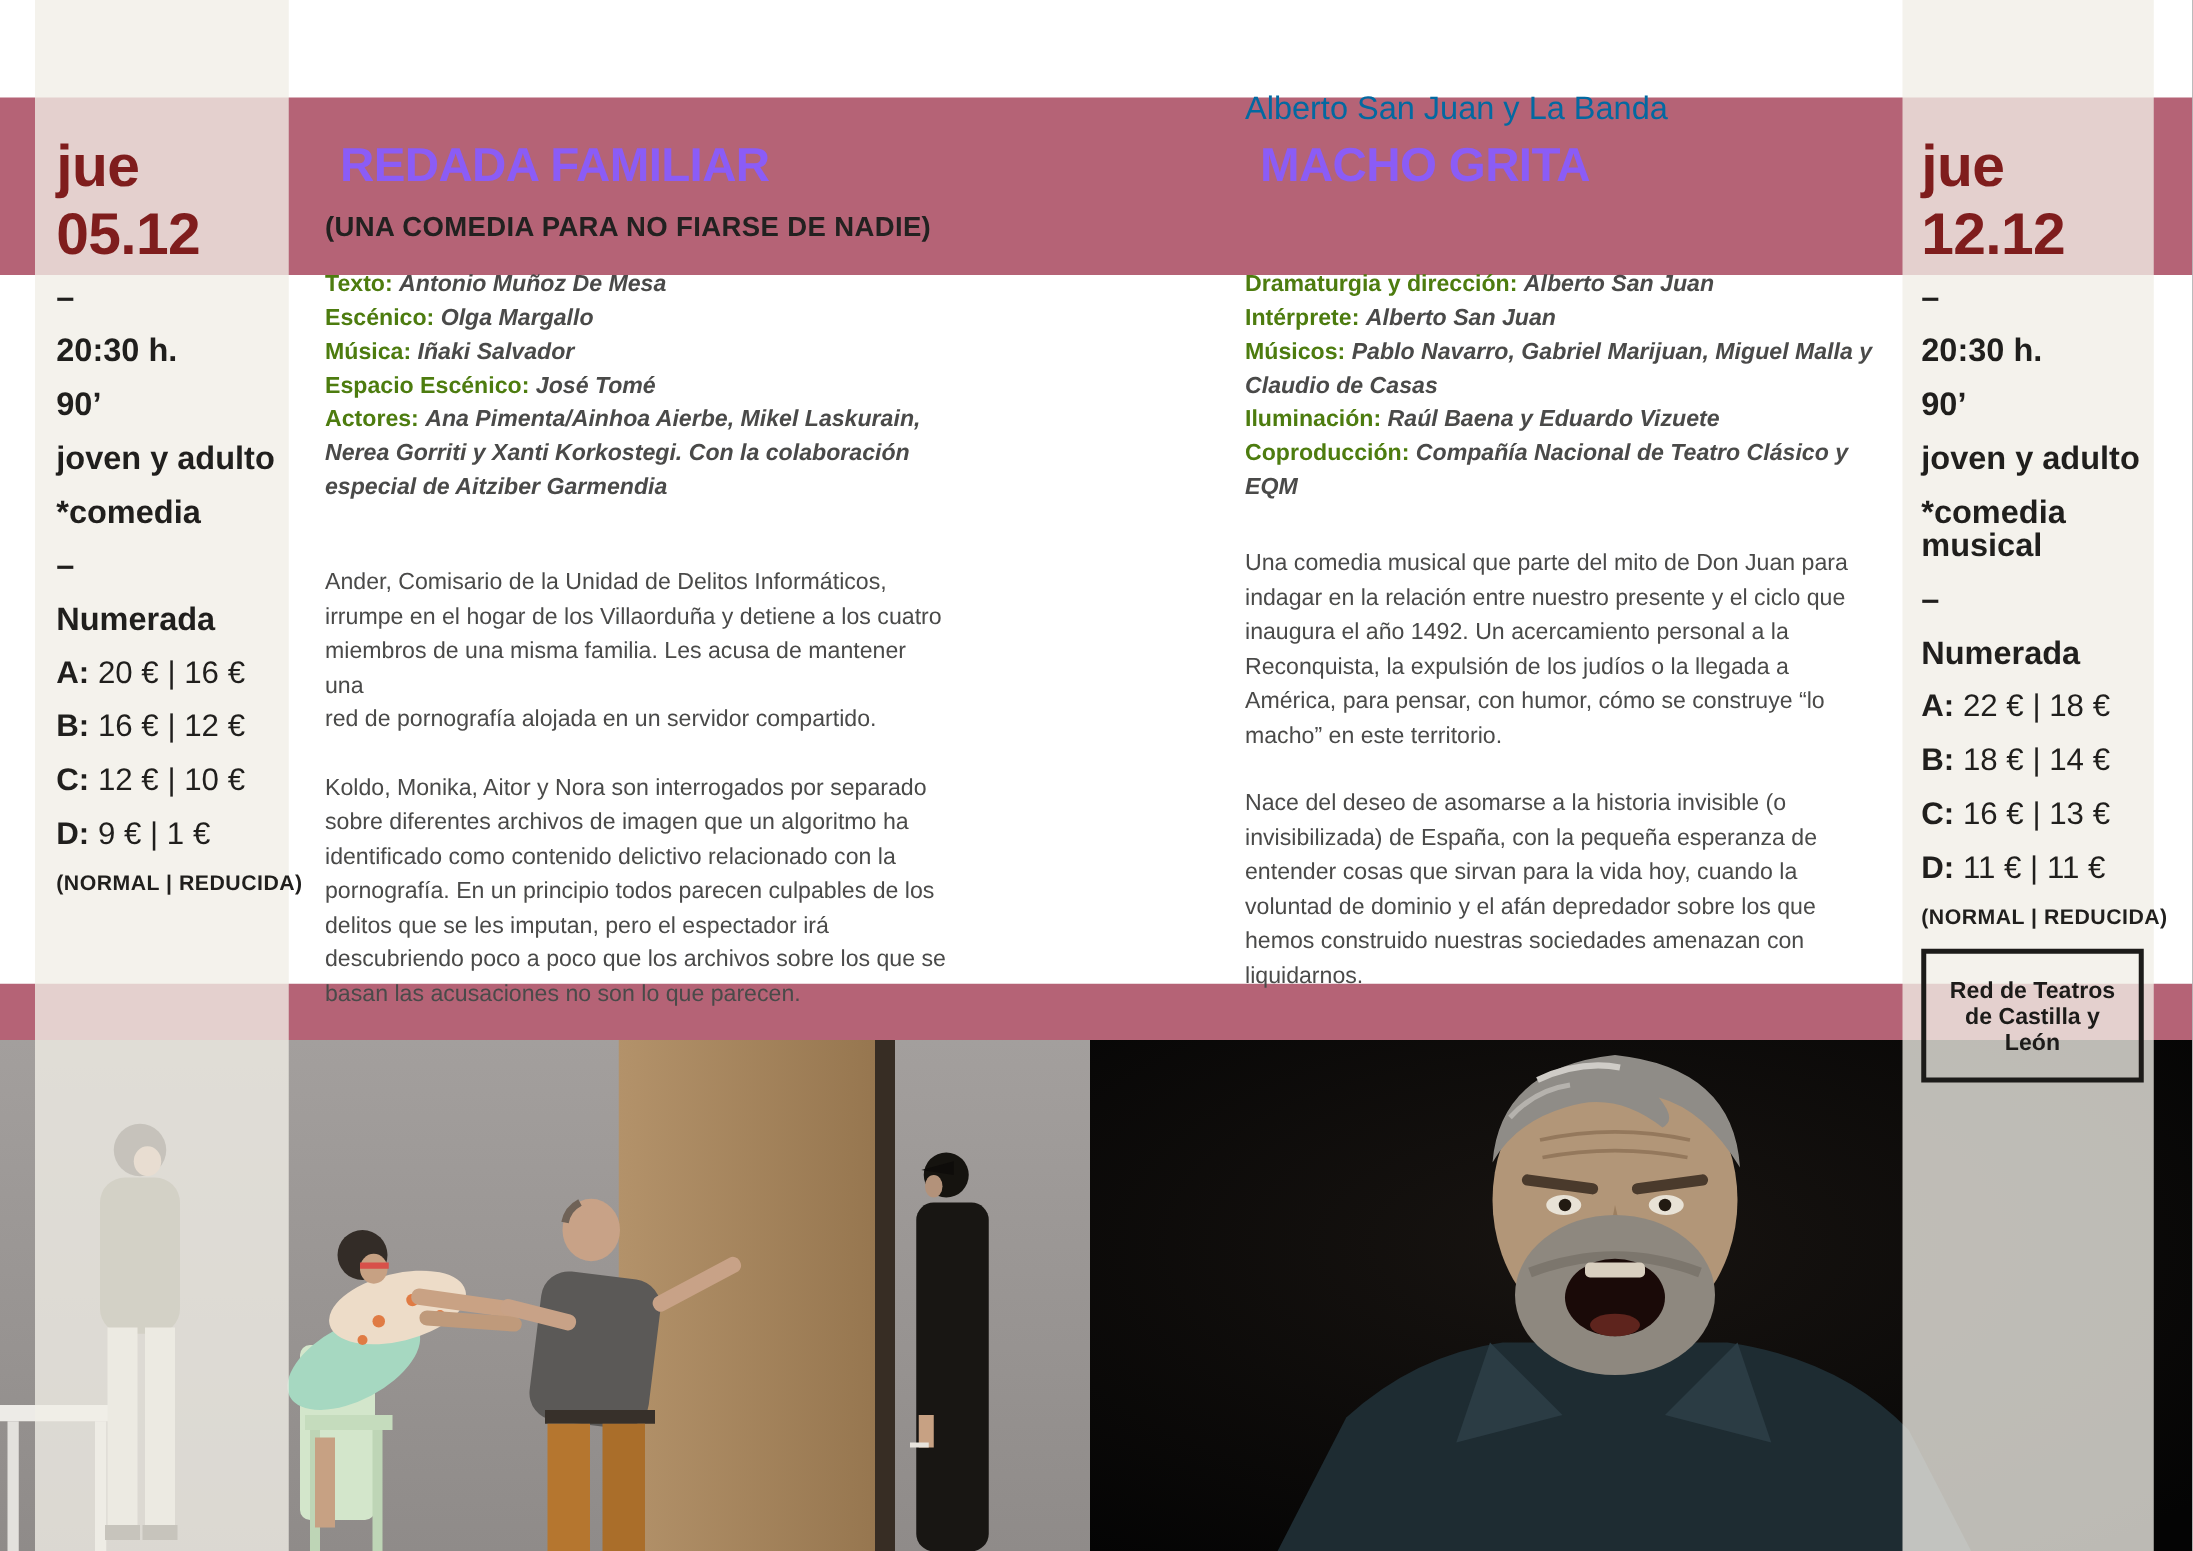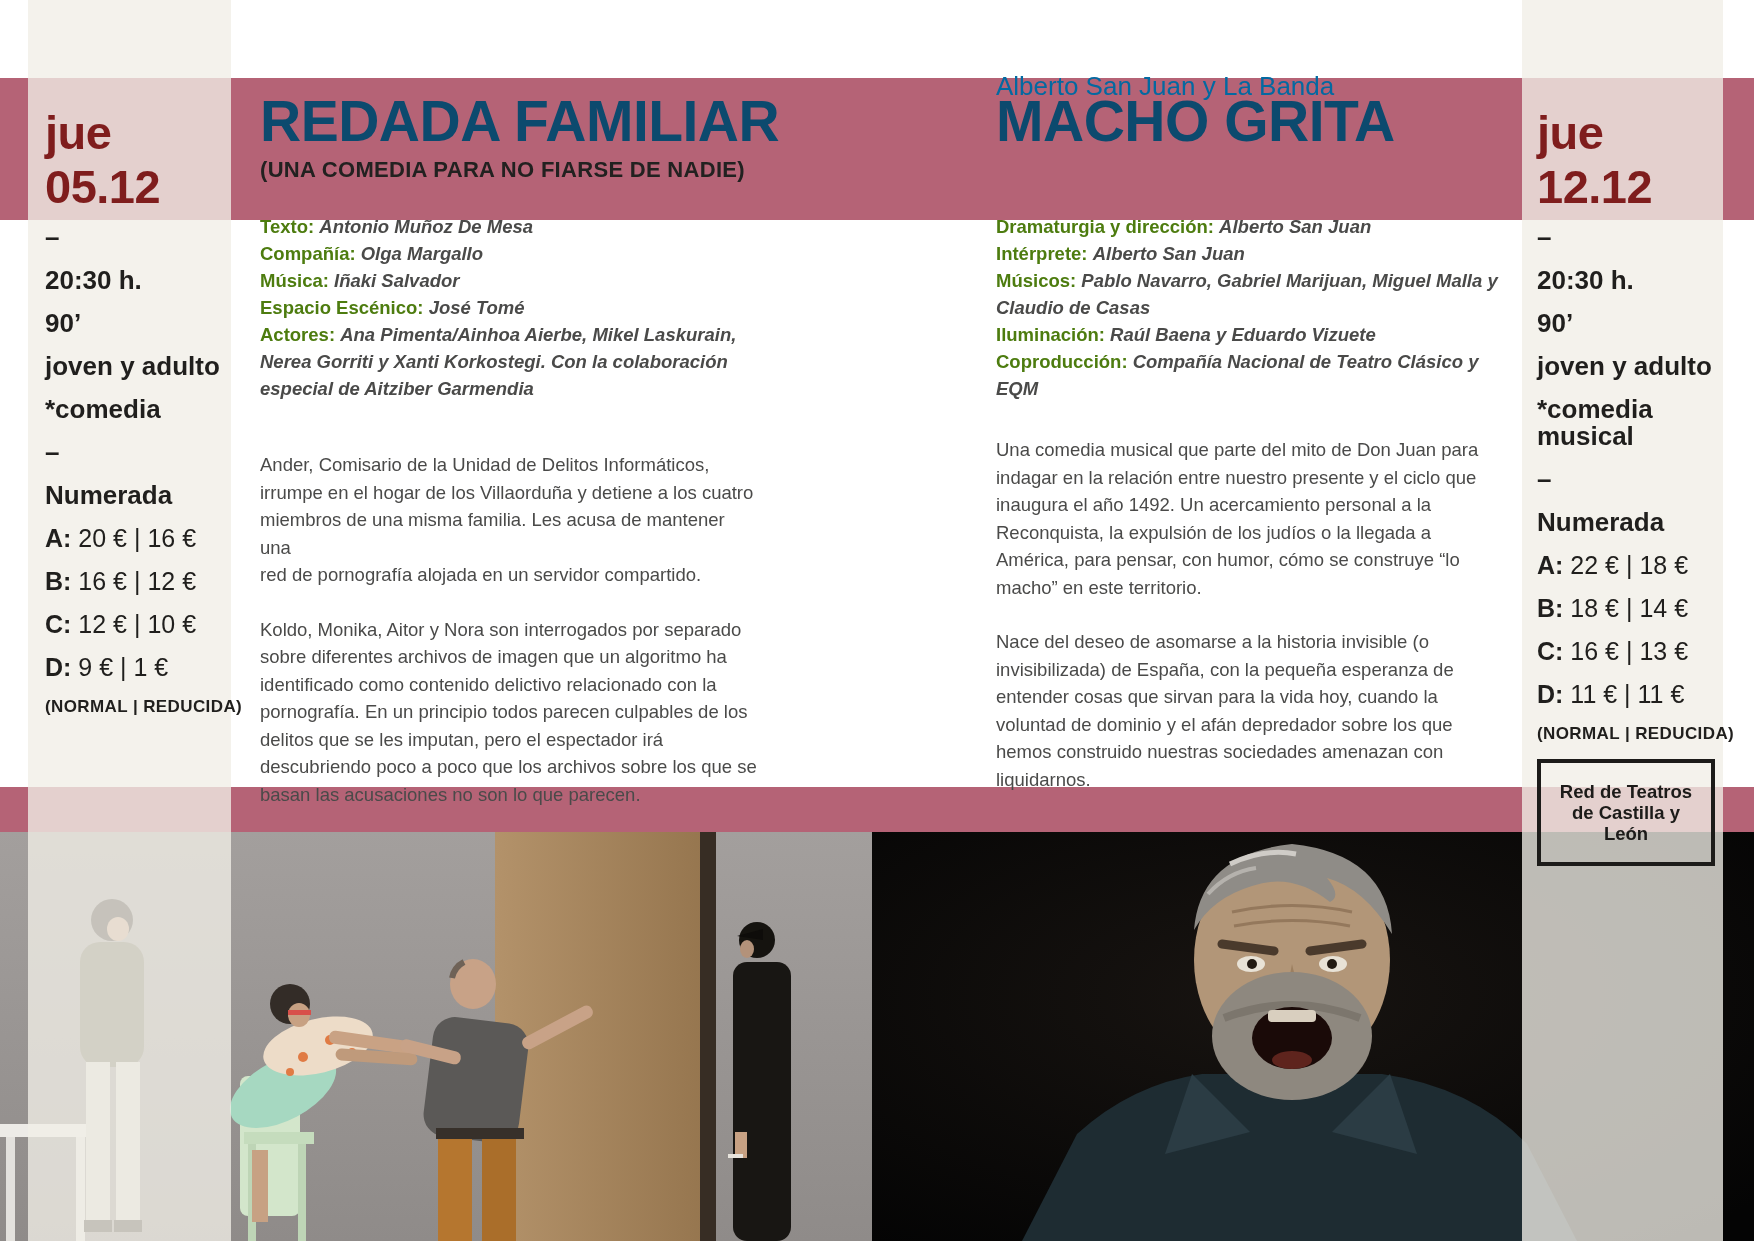--- a/index.html
+++ b/index.html
@@ -19,21 +19,21 @@
   .rail-left{left:28px;width:203px;}
   .rail-right{left:1522px;width:201px;}
   
   .txt{position:absolute;z-index:3;}
   .kicker{left:996px;top:46px;font-size:26px;line-height:26px;color:#0369a1;margin-top:27px;}
   .date-block{font-size:47px;line-height:54px;font-weight:700;letter-spacing:-0.5px;color:#7f1d1d;}
   .date-left{left:45px;top:106px;}
   .date-right{left:1537px;top:106px;}
   .title-block-1{left:260px;top:96px;}
   .title-block-2{left:996px;top:96px;}
-  .show-title{font-size:57px;line-height:50px;font-weight:700;letter-spacing:-0.5px;color:#0c4a6e;margin:0;}
+  .show-title{font-size:38px;line-height:50px;font-weight:700;letter-spacing:-0.5px;color:#8b5cf6;margin:12px;}
   .show-subtitle{margin-top:12px;font-size:22px;line-height:24px;font-weight:700;letter-spacing:0.3px;color:#222120;}
   
   .rail-info{width:195px;color:#201f1d;}
   .rail-info-left{left:45px;top:224px;}
   .rail-info-right{left:1537px;top:224px;width:178px;}
   .rail-line{font-size:26px;line-height:27px;font-weight:700;margin-bottom:16px;}
   .price-line{font-size:25px;line-height:26px;margin-bottom:17px;white-space:nowrap;}
   .price-line b{font-weight:700;}
   .price-note{font-size:17px;line-height:19px;font-weight:700;letter-spacing:0.4px;white-space:nowrap;margin-top:2px;}
   .badge{display:inline-block;margin-top:16px;border:4px solid #1c1b19;padding:18px 7px;
@@ -214,21 +214,21 @@
     <div class="price-line"><b>B:</b> <span>18 € | 14 €</span></div>
     <div class="price-line"><b>C:</b> <span>16 € | 13 €</span></div>
     <div class="price-line"><b>D:</b> <span>11 € | 11 €</span></div>
     <div class="price-note">(NORMAL | REDUCIDA)</div>
     <div class="badge">Red de Teatros
 de Castilla y León</div>
   </div>
 
   <div class="txt credits credits-1">
     <div class="credit"><b>Texto:</b> <i>Antonio Muñoz De Mesa</i></div>
-    <div class="credit"><b>Compañía:</b> <i>Olga Margallo</i></div>
+    <div class="credit"><b>Escénico:</b> <i>Olga Margallo</i></div>
     <div class="credit"><b>Música:</b> <i>Iñaki Salvador</i></div>
     <div class="credit"><b>Espacio Escénico:</b> <i>José Tomé</i></div>
     <div class="credit"><b>Actores:</b> <i>Ana Pimenta/Ainhoa Aierbe, Mikel Laskurain, Nerea Gorriti y Xanti Korkostegi. Con la colaboración especial de Aitziber Garmendia</i></div>
   </div>
 
   <div class="txt credits credits-2">
     <div class="credit"><b>Dramaturgia y dirección:</b> <i>Alberto San Juan</i></div>
     <div class="credit"><b>Intérprete:</b> <i>Alberto San Juan</i></div>
     <div class="credit"><b>Músicos:</b> <i>Pablo Navarro, Gabriel Marijuan, Miguel Malla y Claudio de Casas</i></div>
     <div class="credit"><b>Iluminación:</b> <i>Raúl Baena y Eduardo Vizuete</i></div>

